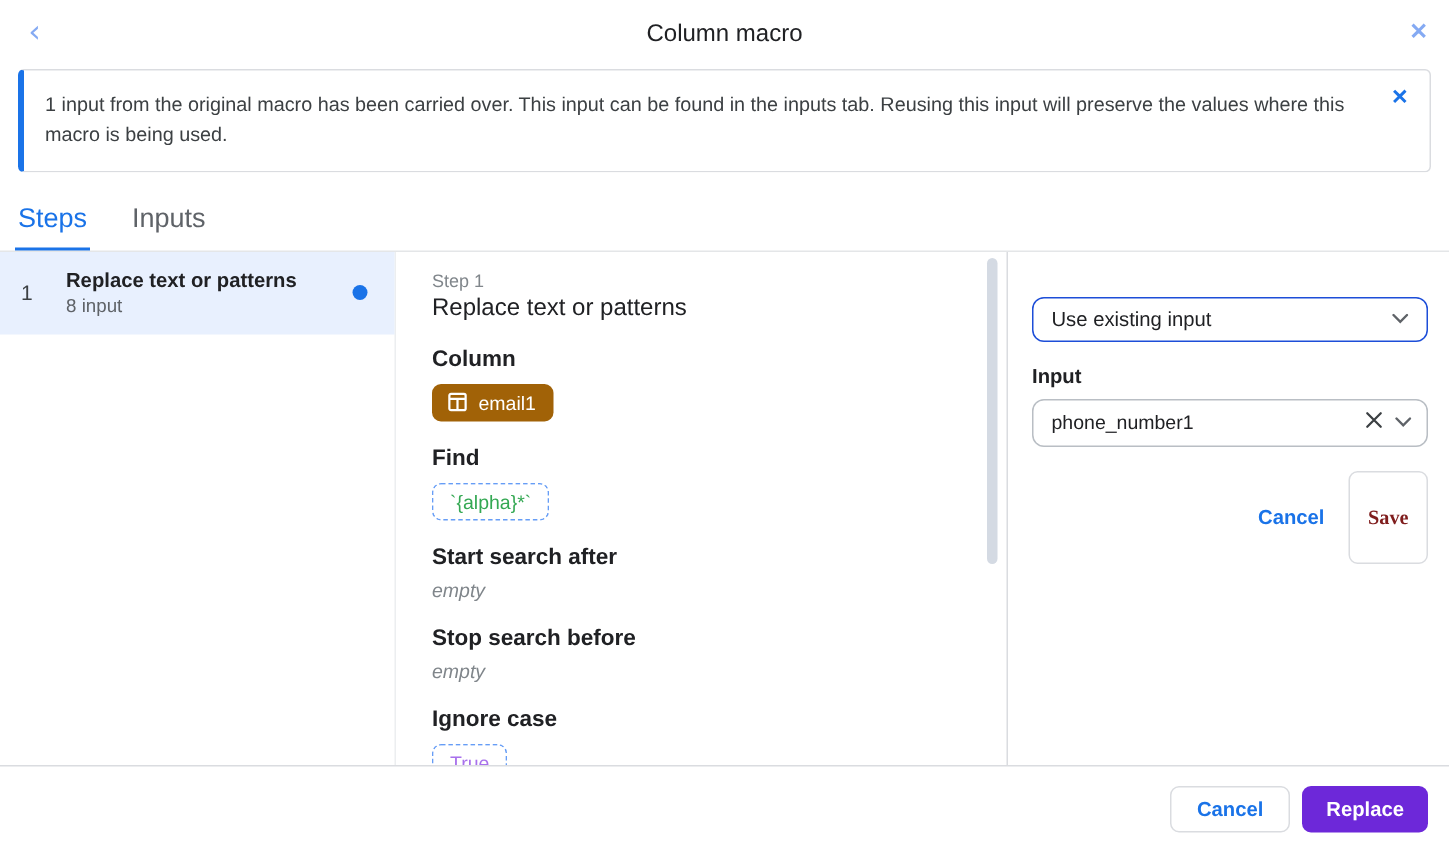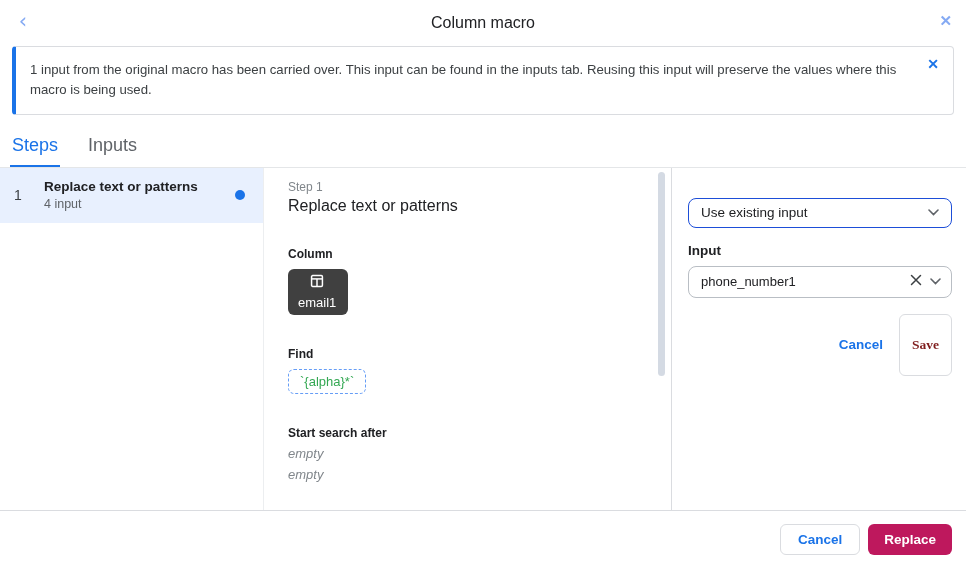--- a/index.html
+++ b/index.html
@@ -71,28 +71,27 @@
     background: #1a73e8; flex: none; margin-left: 8px;
   }
   
   .detail-panel {
     flex: 1; position: relative;
     border-right: 1px solid #dadce0;
     padding: 12px 30px 0 24px; overflow: hidden;
   }
   .step-label { font-size: 12px; color: #80868b; }
   .detail-title { font-size: 16px; color: #202124; margin-top: 3px; }
-  .field-label { font-size: 12px; font-weight: 700; color: #202124; margin-top: 32px; }
+  .field-label { font-size: 15px; font-weight: 700; color: #202124; margin-top: 16px; }
   .chip-row { margin-top: 8px; }
   .column-chip {
     display: inline-flex; align-items: center; gap: 7px;
-    background: #404040; color: #ffffff; border: none; cursor: pointer;
+    background: #a16207; color: #ffffff; border: none; cursor: pointer;
     border-radius: 6px; padding: 5px 12px 5px 10px; font-size: 13px;
     font-family: "Liberation Sans", sans-serif;
-    flex-direction: column;
   }
   .dashed-chip {
     display: inline-block; background: #fff; cursor: pointer;
     border: 1px dashed #669df6; border-radius: 6px;
     padding: 4px 11px; font-size: 13px;
     font-family: "Liberation Sans", sans-serif;
   }
   .dashed-chip.green { color: #34a853; }
   .dashed-chip.purple { color: #a871ec; }
   .empty-val { font-size: 13px; font-style: italic; color: #80868b; margin-top: 6px; }
@@ -145,21 +144,21 @@
     display: flex; justify-content: flex-end; align-items: center;
     gap: 8px; padding-right: 14px;
   }
   .cancel-btn {
     border: 1px solid #dadce0; border-radius: 6px; background: #fff;
     color: #1a73e8; font-size: 13.5px; font-weight: 700;
     padding: 7px 17px; cursor: pointer;
     font-family: "Liberation Sans", sans-serif;
   }
   .primary-btn {
-    border: none; border-radius: 6px; background: #be185d;
+    border: none; border-radius: 6px; background: #6d28d9;
     color: #ffffff; font-size: 13.5px; font-weight: 700;
     padding: 8px 16px; cursor: pointer;
     font-family: "Liberation Sans", sans-serif;
   }
   .icon { display: inline-flex; }
 </style>
 </head>
 <body>
 
 <div class="dlg-header">
@@ -184,21 +183,21 @@
   <button class="tab">Inputs</button>
 </div>
 
 <div class="content">
 
   <div class="steps-panel">
     <div class="step-row">
       <div class="step-num">1</div>
       <div class="step-texts">
         <div class="step-title">Replace text or patterns</div>
-        <div class="step-sub">4 input</div>
+        <div class="step-sub">8 input</div>
       </div>
       <div class="step-dot"></div>
     </div>
   </div>
 
   <div class="detail-panel">
     <div class="step-label">Step 1</div>
     <div class="detail-title">Replace text or patterns</div>
 
     <div class="field-label">Column</div>
@@ -216,20 +215,21 @@
     </div>
 
     <div class="field-label">Find</div>
     <div class="chip-row">
       <button class="dashed-chip green">`{alpha}*`</button>
     </div>
 
     <div class="field-label">Start search after</div>
     <div class="empty-val">empty</div>
 
+    <div class="field-label">Stop search before</div>
     <div class="empty-val">empty</div>
 
     <div class="field-label">Ignore case</div>
     <div class="chip-row">
       <button class="dashed-chip purple">True</button>
     </div>
 
     <div class="scroll-thumb"></div>
   </div>
 

